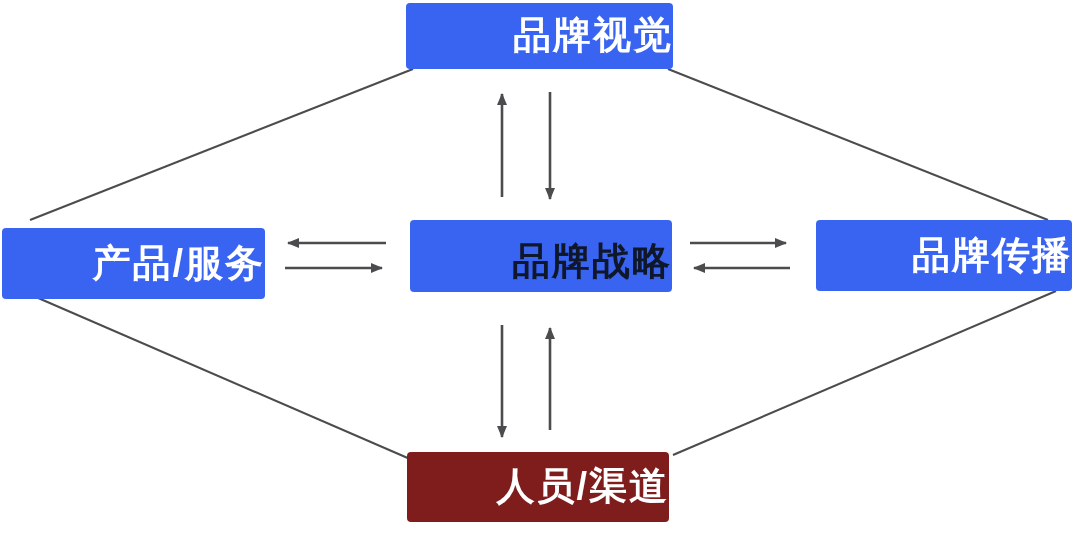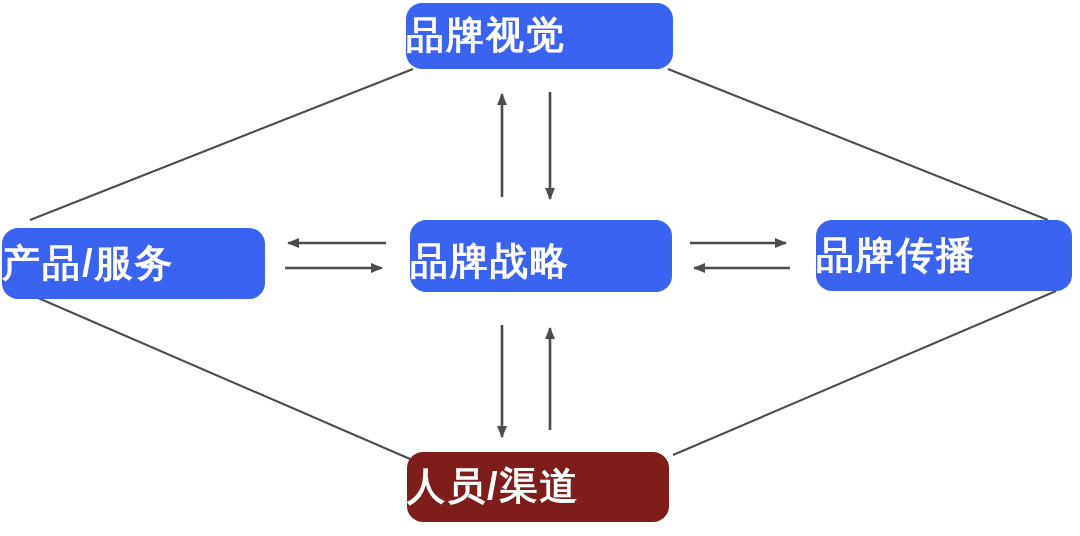--- a/index.html
+++ b/index.html
@@ -20,23 +20,23 @@
     left: 0;
     top: 0;
     width: 1080px;
     height: 536px;
     display: block;
   }
   .node {
     position: absolute;
     display: flex;
     align-items: center;
-    justify-content: flex-start;
+    justify-content: flex-end;
     background: #3963F1;
-    border-radius: 16px;
+    border-radius: 4px;
     box-sizing: border-box;
   }
   .node span {
     color: #ffffff;
     font-size: 38px;
     font-weight: 700;
     letter-spacing: 2px;
     line-height: 1;
     white-space: nowrap;
     transform: translateY(-1px);
@@ -68,21 +68,21 @@
       </g>
   </svg>
   <div id="nodes">
       <div class="node" style="left: 406px; top: 3px; width: 267px; height: 66px; background: rgb(57, 99, 241);">
         <span style="color: rgb(255, 255, 255);">品牌视觉</span>
       </div>
       <div class="node" style="left: 2px; top: 228px; width: 263px; height: 71px; background: rgb(57, 99, 241);">
         <span style="color: rgb(255, 255, 255);">产品/服务</span>
       </div>
       <div class="node" style="left: 410px; top: 220px; width: 262px; height: 72px; background: rgb(57, 99, 241);">
-        <span style="color: #ffffff; margin-top: 12px;">品牌战略</span>
+        <span style="color: #0f172a; margin-top: 12px;">品牌战略</span>
       </div>
       <div class="node" style="left: 816px; top: 220px; width: 256px; height: 71px; background: rgb(57, 99, 241);">
         <span style="color: rgb(255, 255, 255);">品牌传播</span>
       </div>
       <div class="node" style="left: 407px; top: 452px; width: 262px; height: 70px; background: #7f1d1d;">
         <span style="color: rgb(255, 255, 255);">人员/渠道</span>
       </div>
     </div>
 </div>
 

